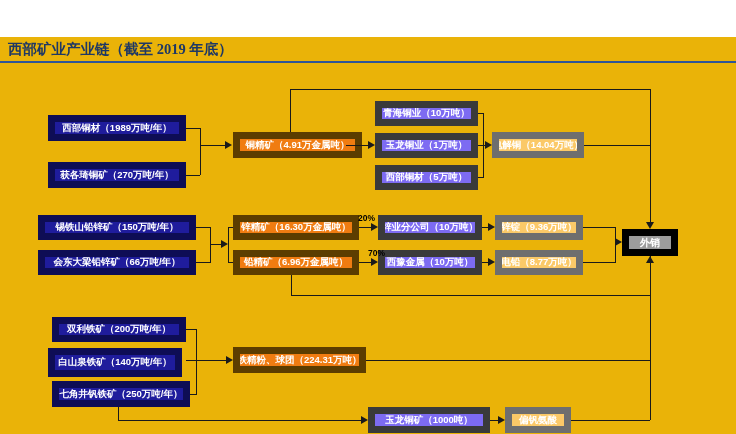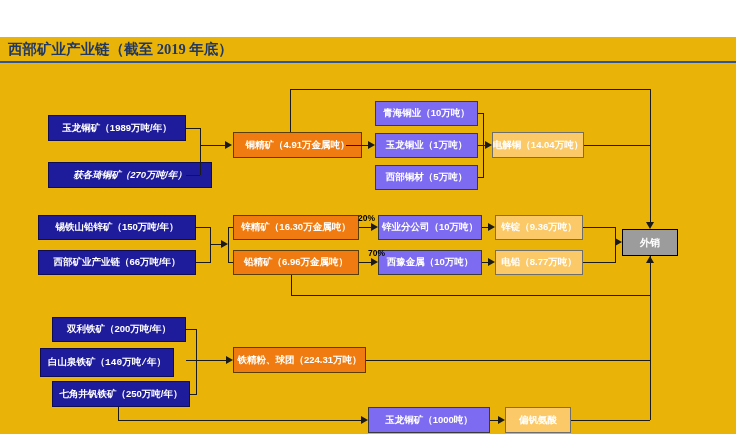--- a/index.html
+++ b/index.html
@@ -3,21 +3,21 @@
 <meta charset="utf-8">
 <style>
   html,body{margin:0;padding:0;background:#fff;}
   #stage{position:relative;width:736px;height:434px;background:#eab308;overflow:hidden;
          font-family:"Liberation Sans","DejaVu Sans",sans-serif;margin-top:37px;}
   .title{position:absolute;left:8px;top:3px;font-size:14.5px;font-weight:bold;color:#1f3864;
          font-family:"Liberation Serif","DejaVu Serif",serif;white-space:nowrap;}
   .rule{position:absolute;left:0;top:24px;width:736px;height:2px;background:#2f5597;}
   .box{position:absolute;display:flex;align-items:center;justify-content:center;
        font-weight:bold;font-size:9.5px;color:#fff;white-space:nowrap;
-       box-sizing:border-box;border:1px solid #c4b5fd;overflow:hidden;}
+       box-sizing:border-box;border:7px solid #c4b5fd;overflow:hidden;}
   .navy{background:#1f1c9c;border-color:#0e0d55;}
   .purple{background:#7d6bf2;border-color:#3a3a3a;}
   .orange{background:#f07c11;border-color:#5c3d00;}
   .yellow{background:#fbc968;border-color:#6e6e6e;}
   .gray{background:#9c9c9c;border-color:#000;font-size:10px;}
   .hl{position:absolute;height:1px;background:#1a1a1a;}
   .vl{position:absolute;width:1px;background:#1a1a1a;}
   .arr{position:absolute;width:0;height:0;}
   .arr-r{border-top:4px solid transparent;border-bottom:4px solid transparent;border-left:7px solid #1a1a1a;}
   .arr-d{border-left:4px solid transparent;border-right:4px solid transparent;border-top:7px solid #1a1a1a;}
@@ -28,40 +28,40 @@
             font-size:9px;color:#2f5597;white-space:nowrap;}
 </style>
 </head>
 <body>
 
 <div id="stage">
 
   <div class="title">西部矿业产业链（截至 2019 年底）</div>
   <div class="rule"></div>
 
-  <div class="box navy" style="left:48px;top:78px;width:138px;height:26px;">玉龙铜矿（1989万吨/年）</div>
-  <div class="box navy" style="left:48px;top:125px;width:164px;height:26px;font-style:italic;">获各琦铜矿（270万吨/年）</div>
+  <div class="box navy" style="left:48px;top:78px;width:138px;height:26px;">西部铜材（1989万吨/年）</div>
+  <div class="box navy" style="left:48px;top:125px;width:138px;height:26px;">获各琦铜矿（270万吨/年）</div>
   <div class="box orange" style="left:233px;top:95px;width:129px;height:26px;">铜精矿（4.91万金属吨）</div>
   <div class="box purple" style="left:375px;top:64px;width:103px;height:25px;">青海铜业（10万吨）</div>
   <div class="box purple" style="left:375px;top:96px;width:103px;height:25px;">玉龙铜业（1万吨）</div>
   <div class="box purple" style="left:375px;top:128px;width:103px;height:25px;">西部铜材（5万吨）</div>
   <div class="box yellow" style="left:492px;top:95px;width:92px;height:26px;">电解铜（14.04万吨）</div>
 
   <div class="box navy" style="left:38px;top:178px;width:158px;height:25px;">锡铁山铅锌矿（150万吨/年）</div>
-  <div class="box navy" style="left:38px;top:213px;width:158px;height:25px;">西部矿业产业链（66万吨/年）</div>
+  <div class="box navy" style="left:38px;top:213px;width:158px;height:25px;">会东大梁铅锌矿（66万吨/年）</div>
   <div class="box orange" style="left:233px;top:178px;width:126px;height:25px;">锌精矿（16.30万金属吨）</div>
   <div class="box orange" style="left:233px;top:213px;width:126px;height:25px;">铅精矿（6.96万金属吨）</div>
   <div class="box purple" style="left:378px;top:178px;width:104px;height:25px;">锌业分公司（10万吨）</div>
   <div class="box purple" style="left:378px;top:213px;width:104px;height:25px;">西豫金属（10万吨）</div>
   <div class="box yellow" style="left:495px;top:178px;width:88px;height:25px;">锌锭（9.36万吨）</div>
   <div class="box yellow" style="left:495px;top:213px;width:88px;height:25px;">电铅（8.77万吨）</div>
   <div class="box gray" style="left:622px;top:192px;width:56px;height:27px;">外销</div>
 
   <div class="box navy" style="left:52px;top:280px;width:134px;height:25px;">双利铁矿（200万吨/年）</div>
-  <div class="box navy" style="left:40px;top:311px;width:134px;height:29px;font-family:Liberation Mono, monospace;">白山泉铁矿（140万吨/年）</div>
+  <div class="box navy" style="left:48px;top:311px;width:134px;height:29px;">白山泉铁矿（140万吨/年）</div>
   <div class="box navy" style="left:52px;top:344px;width:138px;height:26px;">七角井钒铁矿（250万吨/年）</div>
   <div class="box orange" style="left:233px;top:310px;width:133px;height:26px;">铁精粉、球团（224.31万吨）</div>
   <div class="box purple" style="left:368px;top:370px;width:122px;height:26px;">玉龙铜矿（1000吨）</div>
   <div class="box yellow" style="left:505px;top:370px;width:66px;height:26px;">偏钒氨酸</div>
 
   <div class="hl" style="left:186px;top:91px;width:14px;"></div>
   <div class="hl" style="left:186px;top:138px;width:14px;"></div>
   <div class="vl" style="left:200px;top:91px;height:47px;"></div>
   <div class="hl" style="left:200px;top:108px;width:26px;"></div>
   <div class="arr arr-r" style="left:225px;top:104px;"></div>

